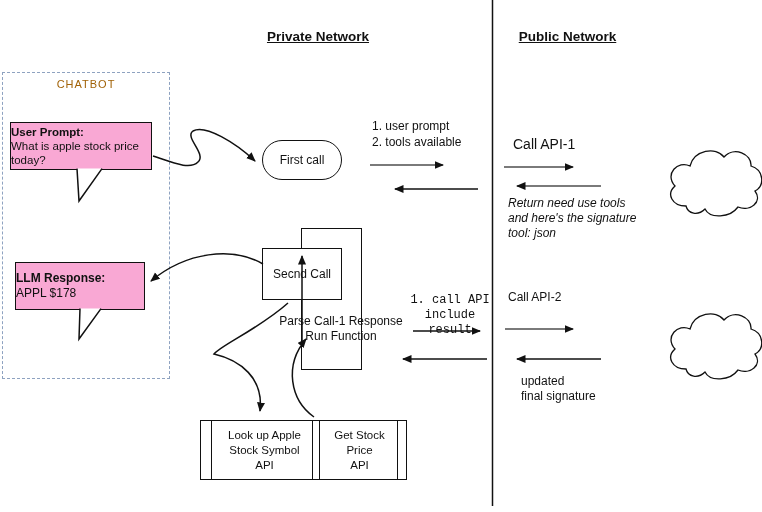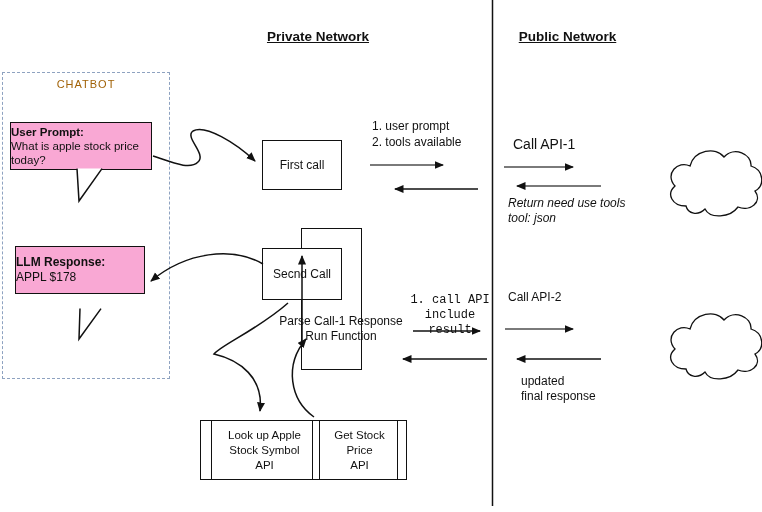--- a/index.html
+++ b/index.html
@@ -55,26 +55,26 @@
 
   <div class="abs chatbot-zone"></div>
   <div class="abs chatbot-lbl">CHATBOT</div>
 
   <div class="abs bubble" style="left:10px;top:122px;width:142px;height:48px;">
     <div class="t">User Prompt:</div>
     <div>What is apple stock price</div>
     <div>today?</div>
   </div>
 
-  <div class="abs bubble" style="left:15px;top:246px;width:130px;height:48px;font-size:12px;line-height:15px;">
+  <div class="abs bubble" style="left:15px;top:262px;width:130px;height:48px;font-size:12px;line-height:15px;">
     <div class="t">LLM Response:</div>
     <div>APPL $178</div>
   </div>
 
-  <div class="abs pbox" style="left:262px;top:140px;width:80px;height:50px;">
+  <div class="abs pbox" style="left:262px;top:140px;width:80px;height:40px;border-radius:20px;">
     <span>First call</span>
   </div>
 
   <div class="abs parse-outline"></div>
 
   <div class="abs pbox secnd">
     <span>Secnd Call</span>
   </div>
 
   <div class="abs parse-lbl">
@@ -98,34 +98,35 @@
   </div>
 
   <div class="abs msg" style="left:372px;top:119px;">
     <div class="b">1. user prompt</div>
     <div>2. tools available</div>
   </div>
 
   <div class="abs small-lbl" style="left:513px;top:136px;">Call API-1</div>
   <div class="abs msg" style="left:508px;top:196px;line-height:15px;font-style:italic;">
     <div>Return need use tools</div>
+    <div>and here's the signature</div>
     <div>tool: json</div>
   </div>
 
   <div class="abs msg" style="left:405px;top:293px;width:90px;text-align:center;line-height:15px;font-family:Liberation Mono, monospace;">
     <div>1. call API</div>
     <div>include result</div>
   </div>
 
   <div class="abs msg" style="left:508px;top:290px;line-height:15px;">
     <div>Call API-2</div>
   </div>
   <div class="abs msg" style="left:521px;top:374px;line-height:15px;">
     <div>updated</div>
-    <div>final response</div>
+    <div>final signature</div>
   </div>
 
   <div class="abs llm-lbl" style="left:666px;top:170px;">LLM</div>
   <div class="abs llm-lbl" style="left:666px;top:333px;">LLM</div>
 
   <svg class="layer" width="762" height="512" viewBox="0 0 762 512">
     <defs>
       <marker id="ah" markerWidth="11" markerHeight="9" refX="8.5" refY="4" orient="auto" markerUnits="userSpaceOnUse">
         <path d="M0,0 L9.5,4 L0,8 z" fill="#111"></path>
       </marker>

